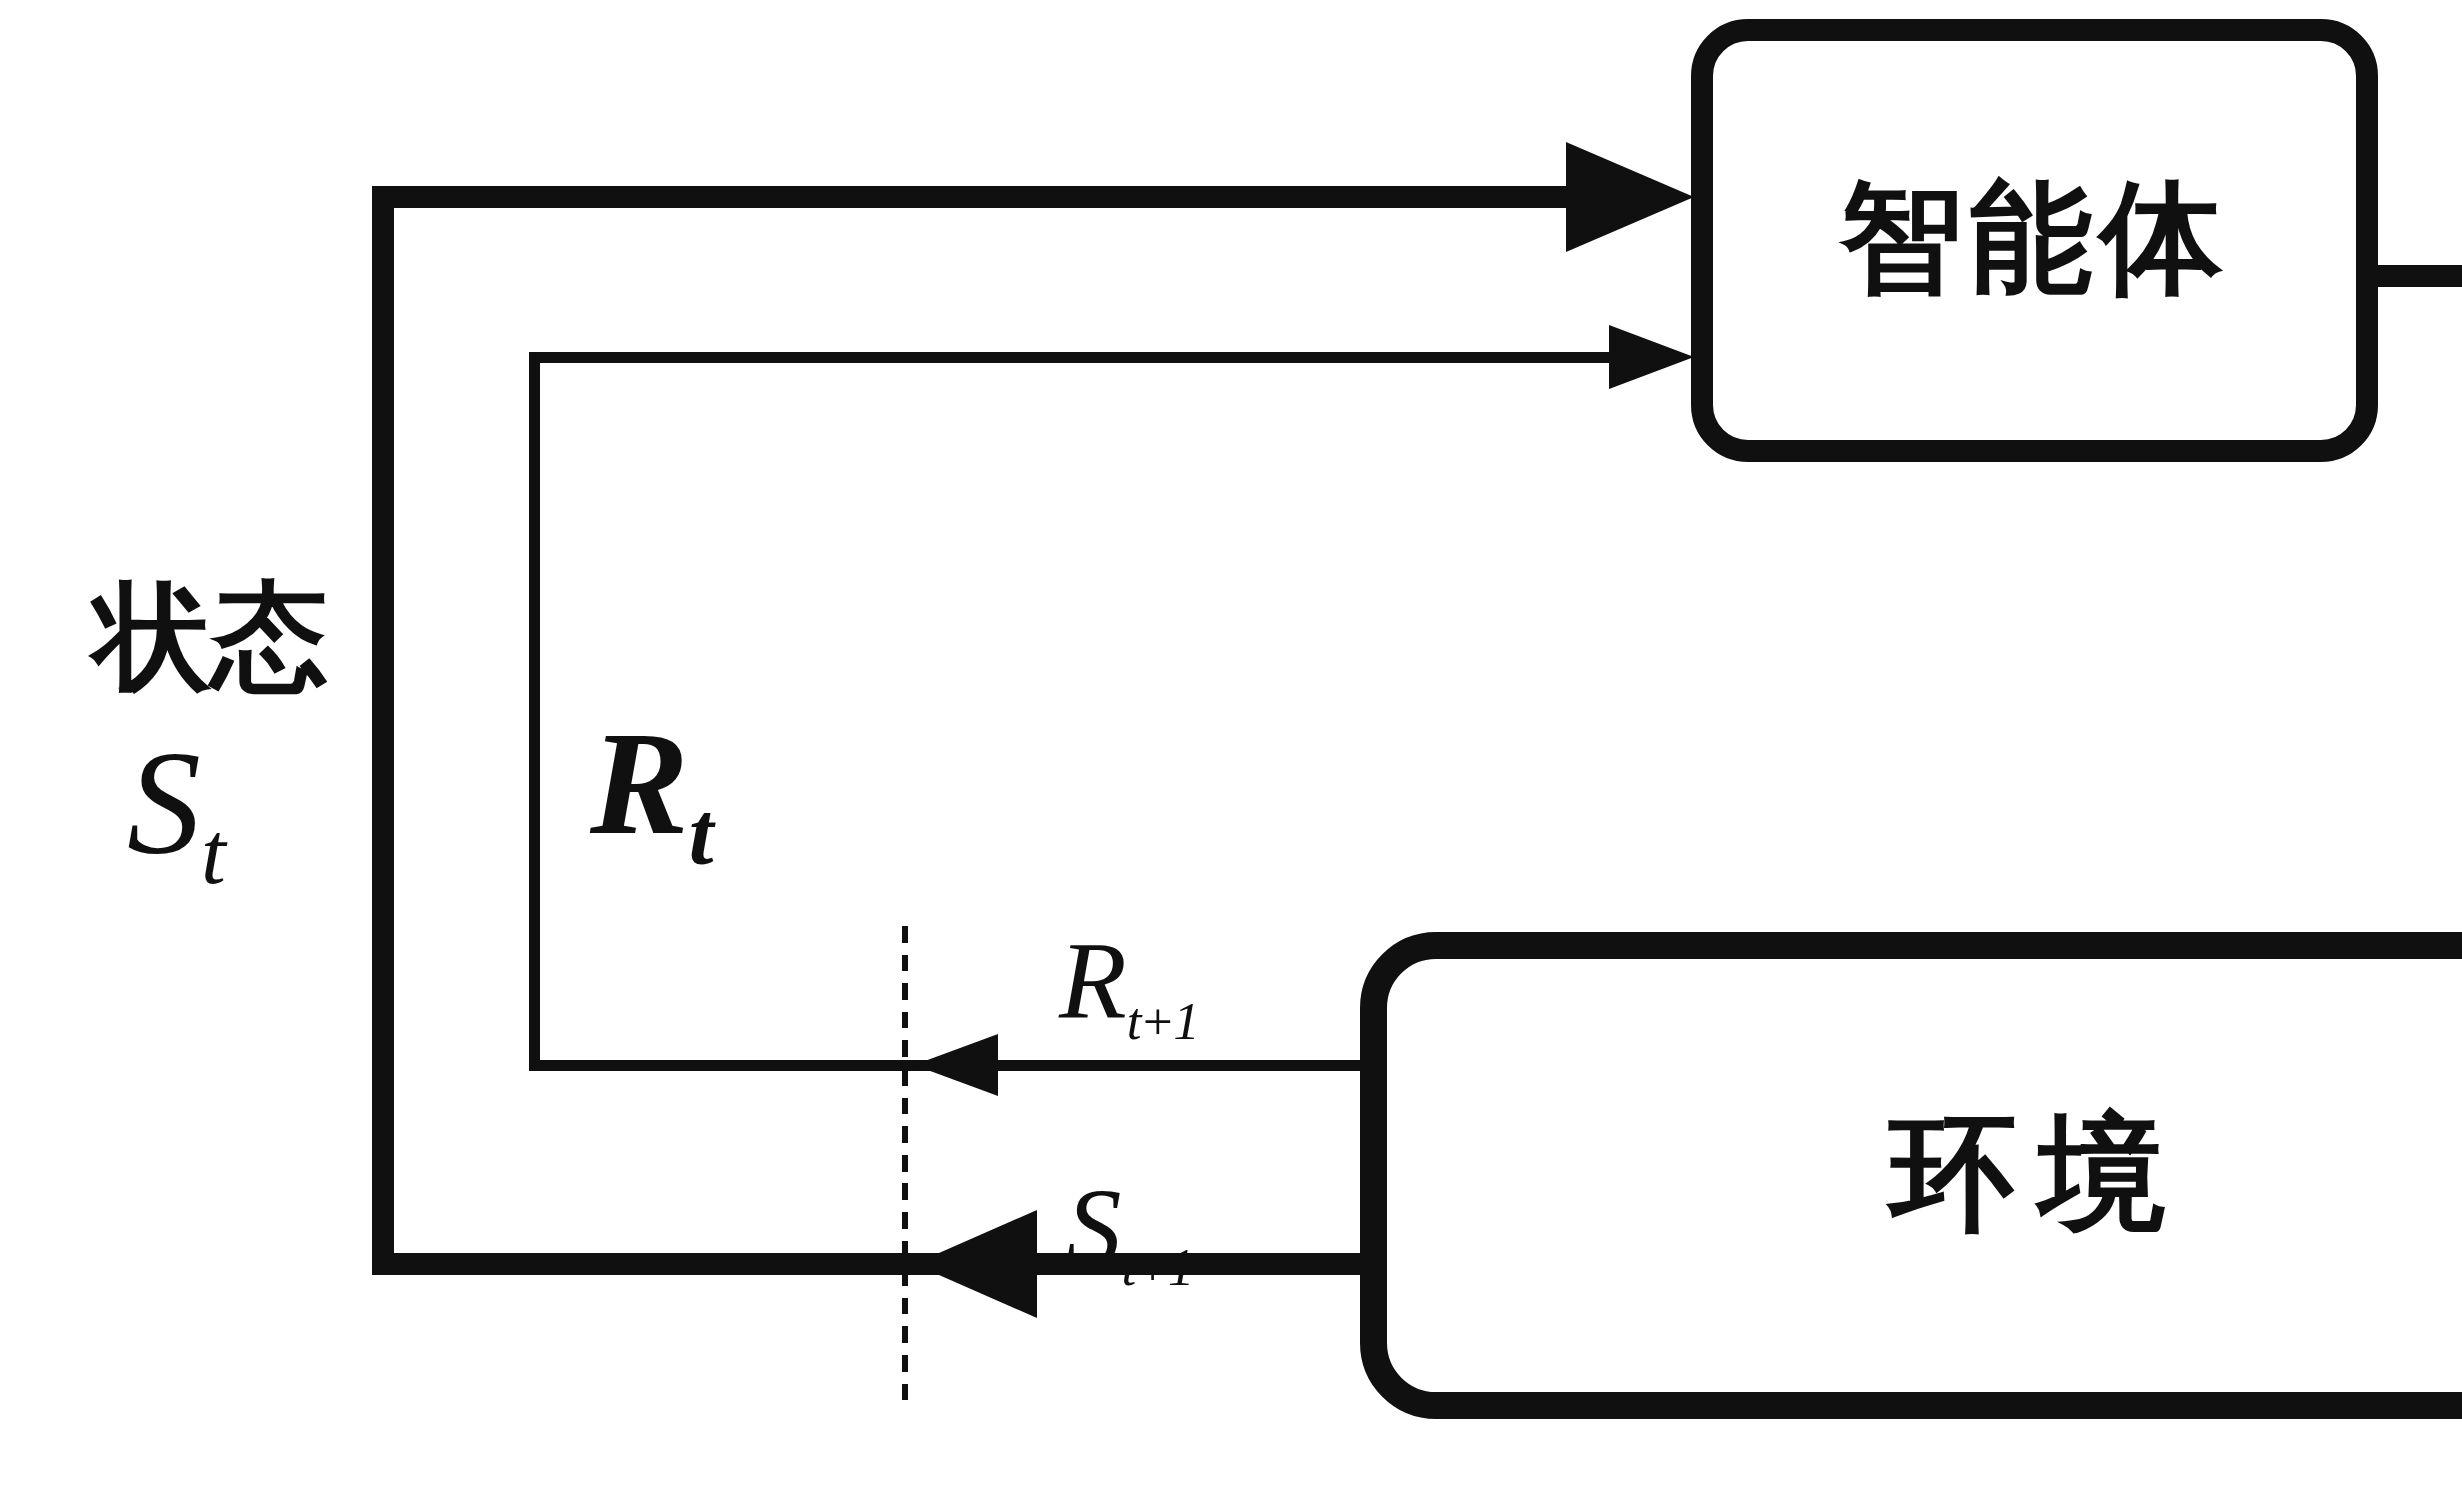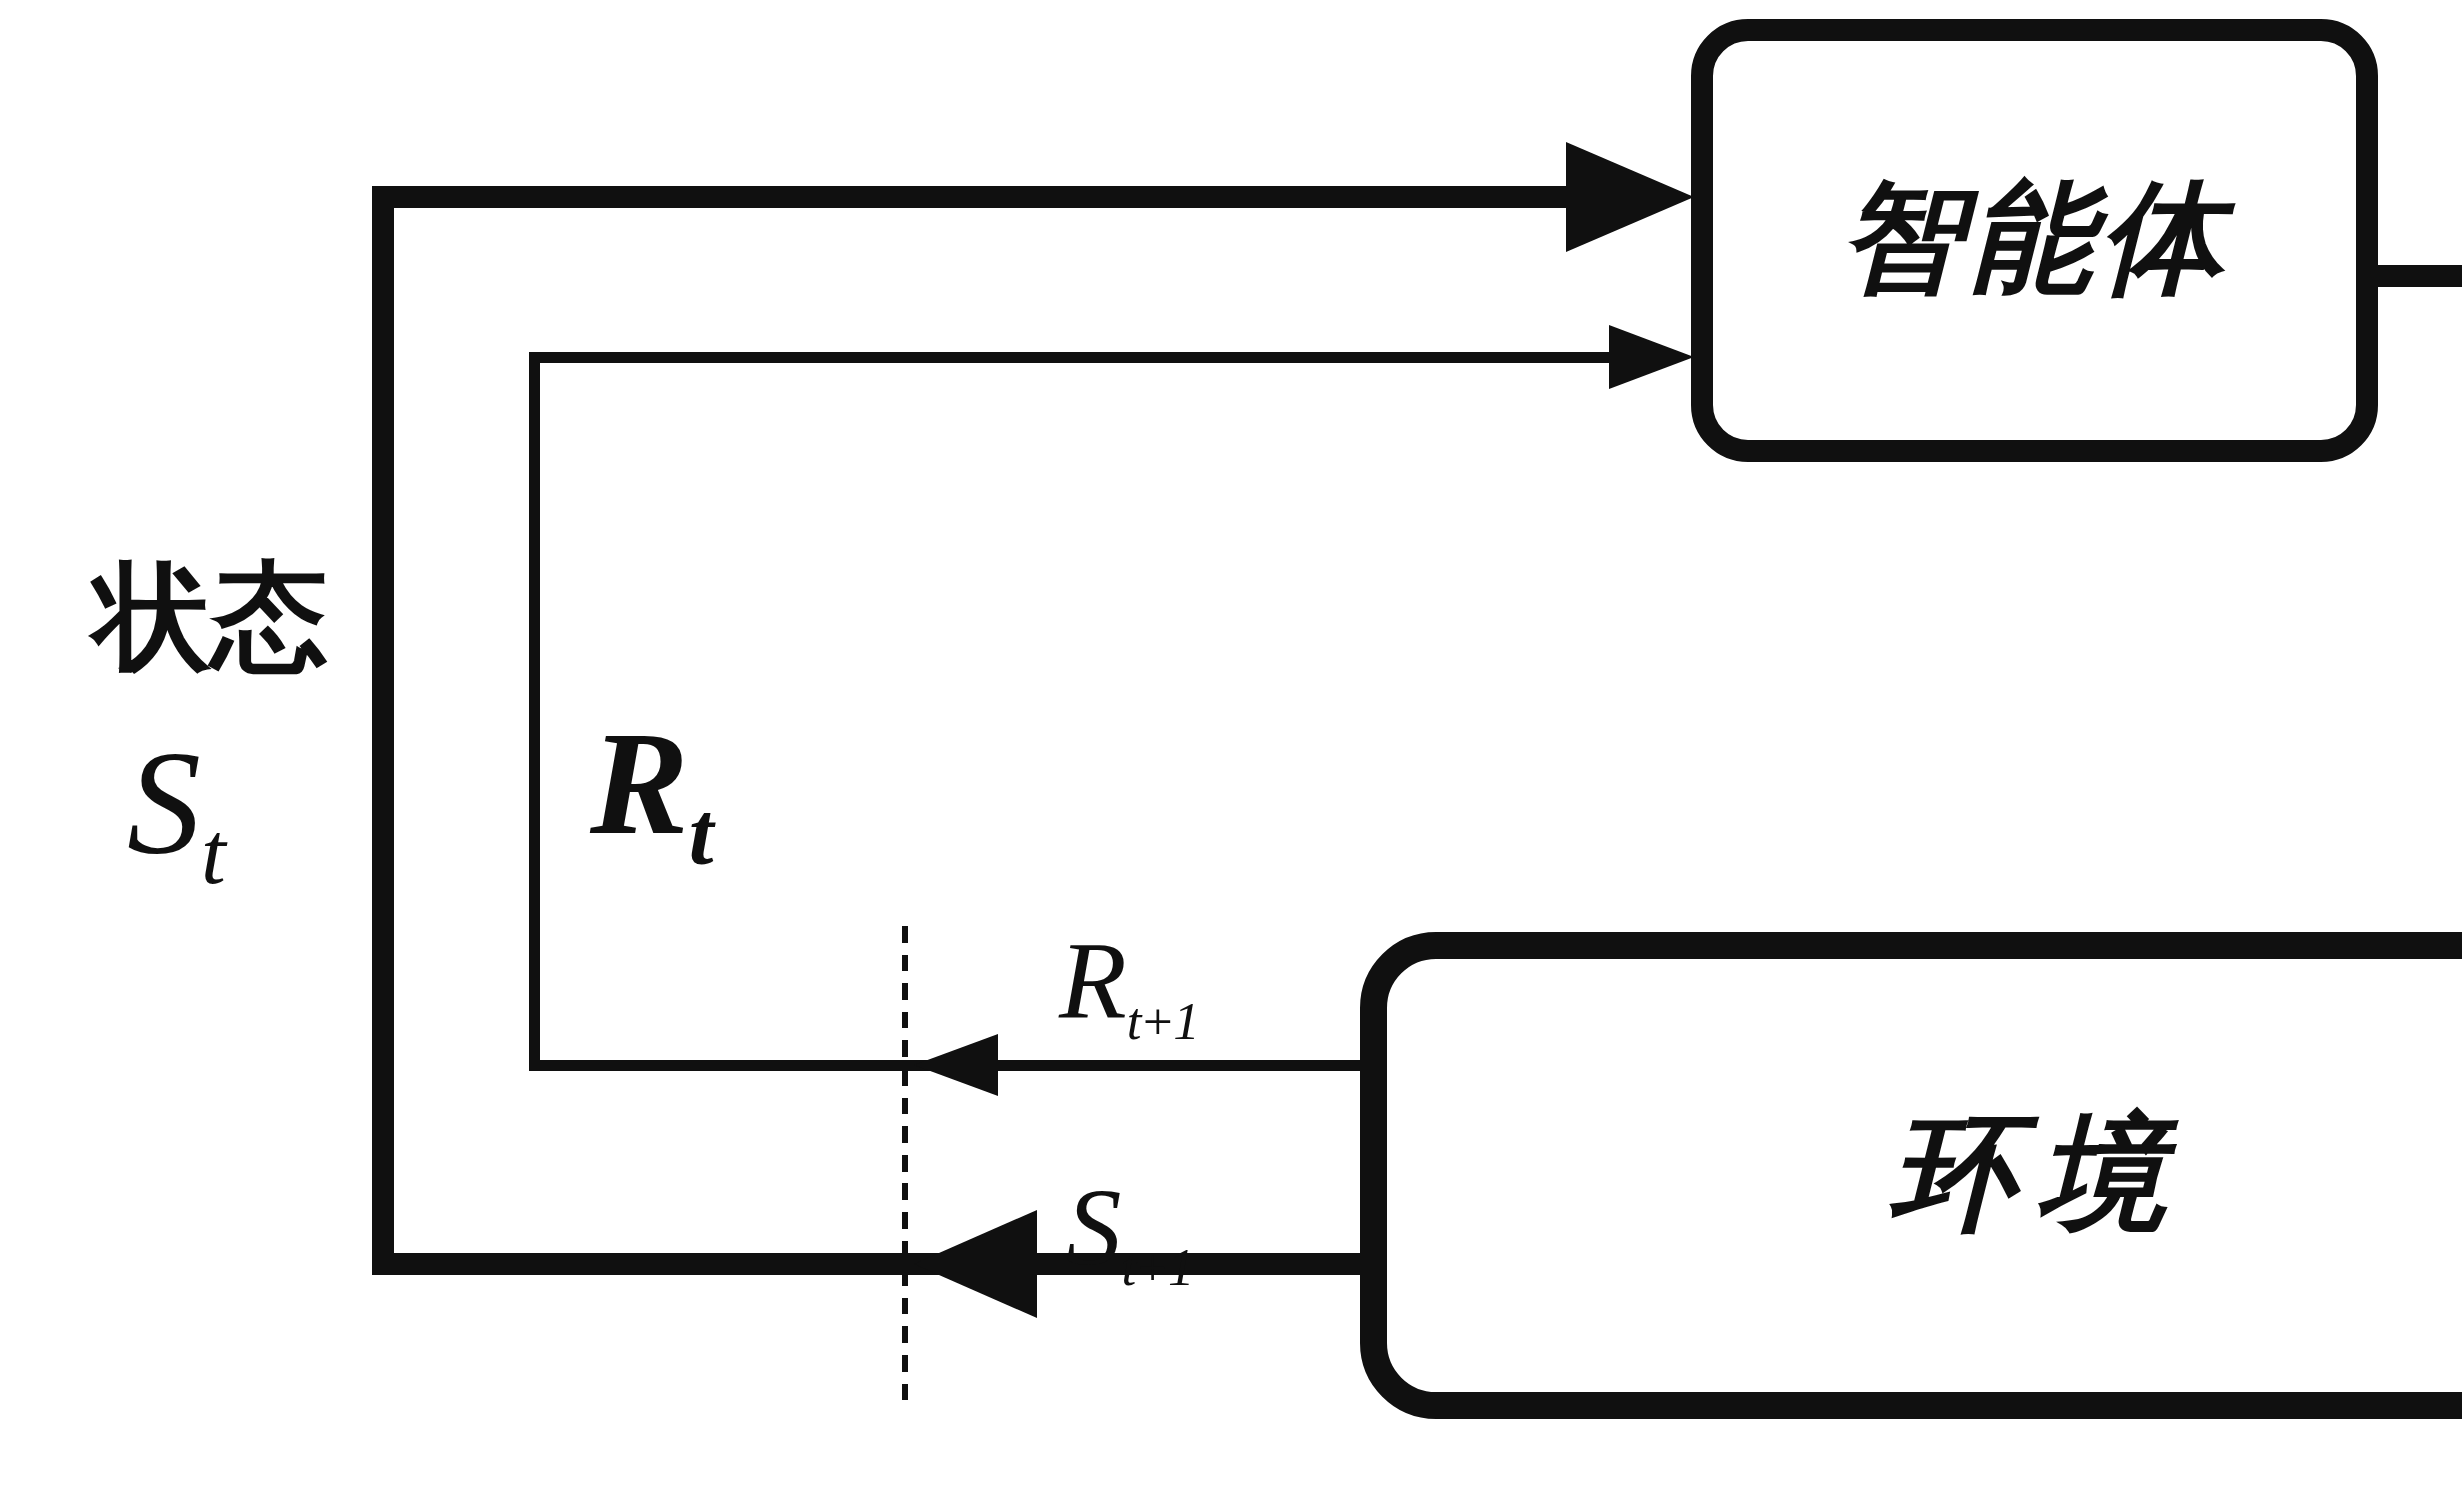--- a/index.html
+++ b/index.html
@@ -16,21 +16,21 @@
   
   .arr-right-big   { border-left:128px solid var(--ink); border-top:55px solid transparent; border-bottom:55px solid transparent; }
   .arr-right-small { border-left:85px solid var(--ink); border-top:32.5px  solid transparent; border-bottom:32.5px  solid transparent; }
   .arr-left-mid    { border-right:123px solid var(--ink); border-top:54px solid transparent; border-bottom:54px solid transparent; }
   .arr-left-small  { border-right:84px solid var(--ink); border-top:31.5px  solid transparent; border-bottom:31.5px  solid transparent; }
 
   .box {
     position:absolute; border:22px solid var(--ink); border-radius:57px;
     background:var(--bg); display:flex; align-items:center; justify-content:center;
   }
-  .box-label { font-size:123px; font-weight:600; letter-spacing:6.9px; white-space:nowrap;font-style:italic; }
+  .box-label { font-size:123px; font-weight:600; letter-spacing:6.9px; white-space:nowrap; }
 
   .caption { position:absolute; font-size:117px; font-weight:600; white-space:nowrap; }
   .symbol  { position:absolute; font-style:italic; white-space:nowrap; }
   .symbol .base { font-size:148px; }
   .symbol .sub  { font-size:89px; vertical-align:-29.5px; letter-spacing:-3px; }
   .symbol-sm .base { font-size:111px; }
   .symbol-sm .sub  { font-size:53px; vertical-align:-20.7px; letter-spacing:-2px; }
   .bold { font-weight:bold;font-family:Liberation Serif, serif; }
 
   .dashed {
@@ -61,21 +61,21 @@
   <div class="dashed" style="left:902px; top:926px; width:5.9px; height:483px;"></div>
 
   <div class="box" style="left:1691px; top:18.7px; width:687px; height:443px;">
     <span class="box-label">智能体</span>
   </div>
 
   <div class="box" style="left:1360px; top:932px; width:1357px; height:487px; border-width:27px; border-radius:76px;">
     <span class="box-label" style="letter-spacing:22px; font-size:127px;">环境</span>
   </div>
 
-  <div class="caption" style="left:94px; top:539px;">
+  <div class="caption" style="left:94px; top:559px;">
     <span>状态</span>
   </div>
   <div class="symbol" style="left:127px; top:698px;margin-top:20px;">
     <span class="base">S</span><span class="sub">t</span>
   </div>
 
   <div class="symbol bold" style="left:590px; top:698px;">
     <span class="base">R</span><span class="sub">t</span>
   </div>
 

